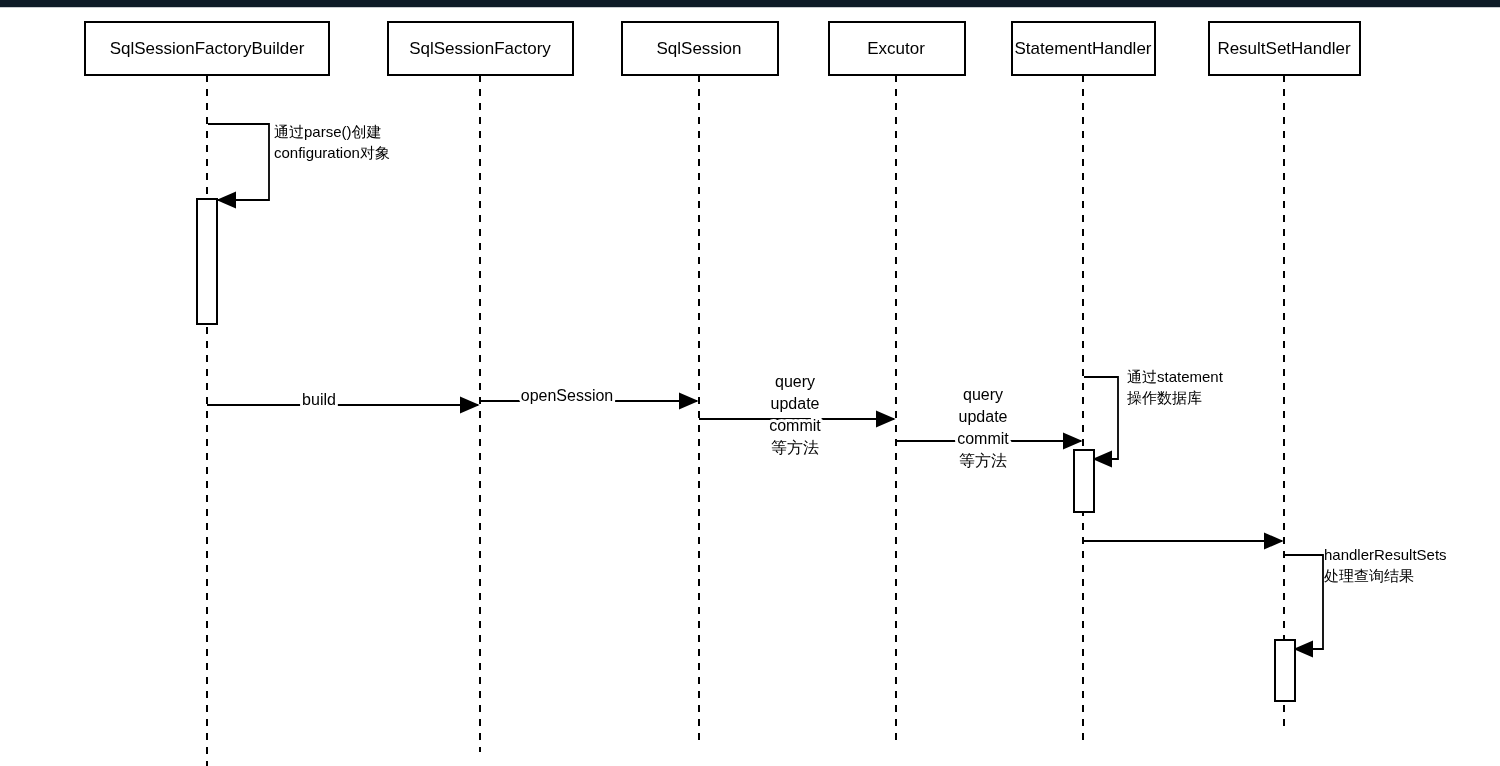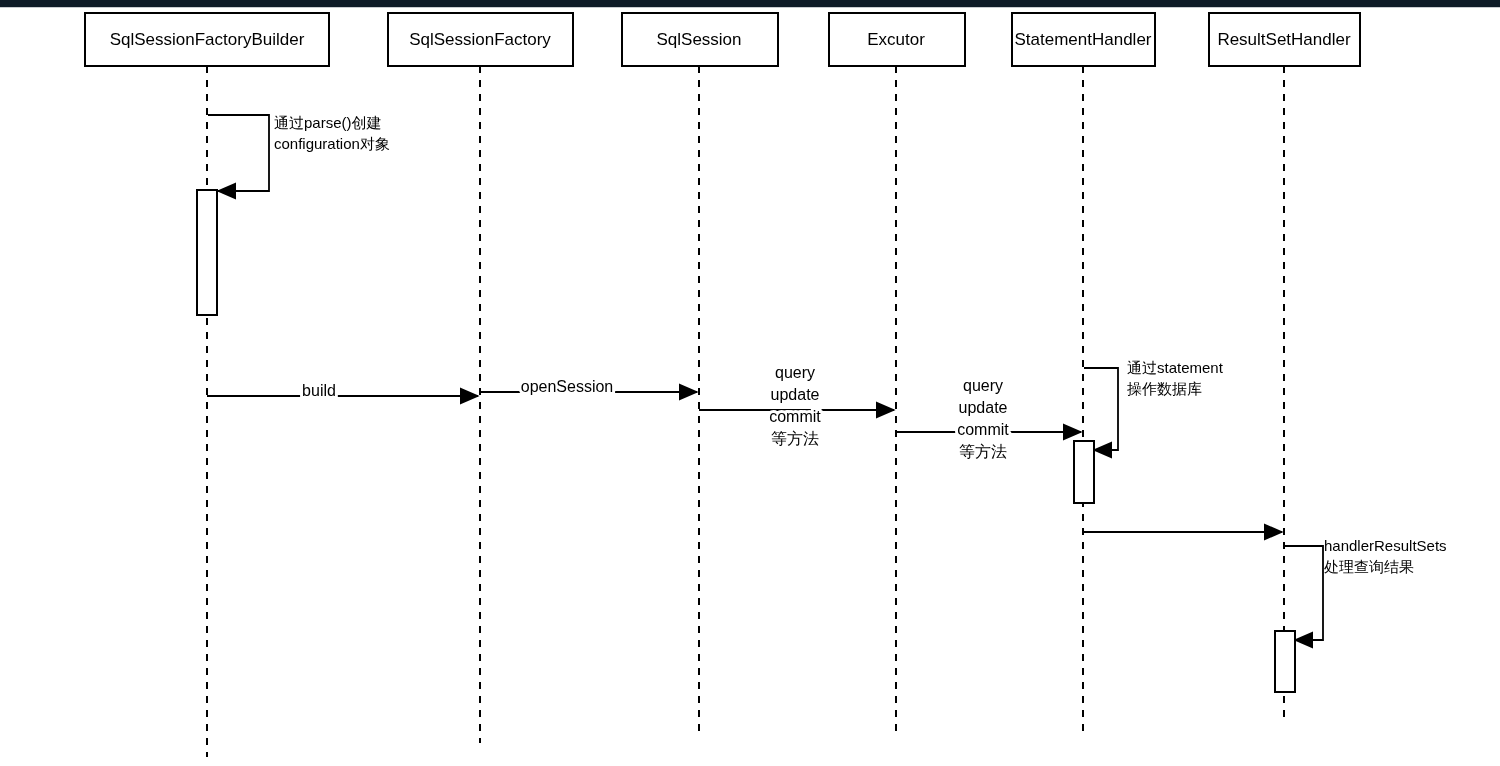--- a/index.html
+++ b/index.html
@@ -20,21 +20,21 @@
     top: 0;
     width: 1500px;
     height: 8px;
     background: #0e1b27;
     border-bottom: 1px solid #c9ccd1;
     box-sizing: border-box;
   }
   #canvas-wrap {
     position: absolute;
     left: 0;
-    top: 0;
+    top: 9px;
     width: 1500px;
     height: 757px;
   }
   svg#diagram {
     display: block;
     width: 1500px;
     height: 757px;
   }
   .participant-box {
     fill: #ffffff;

